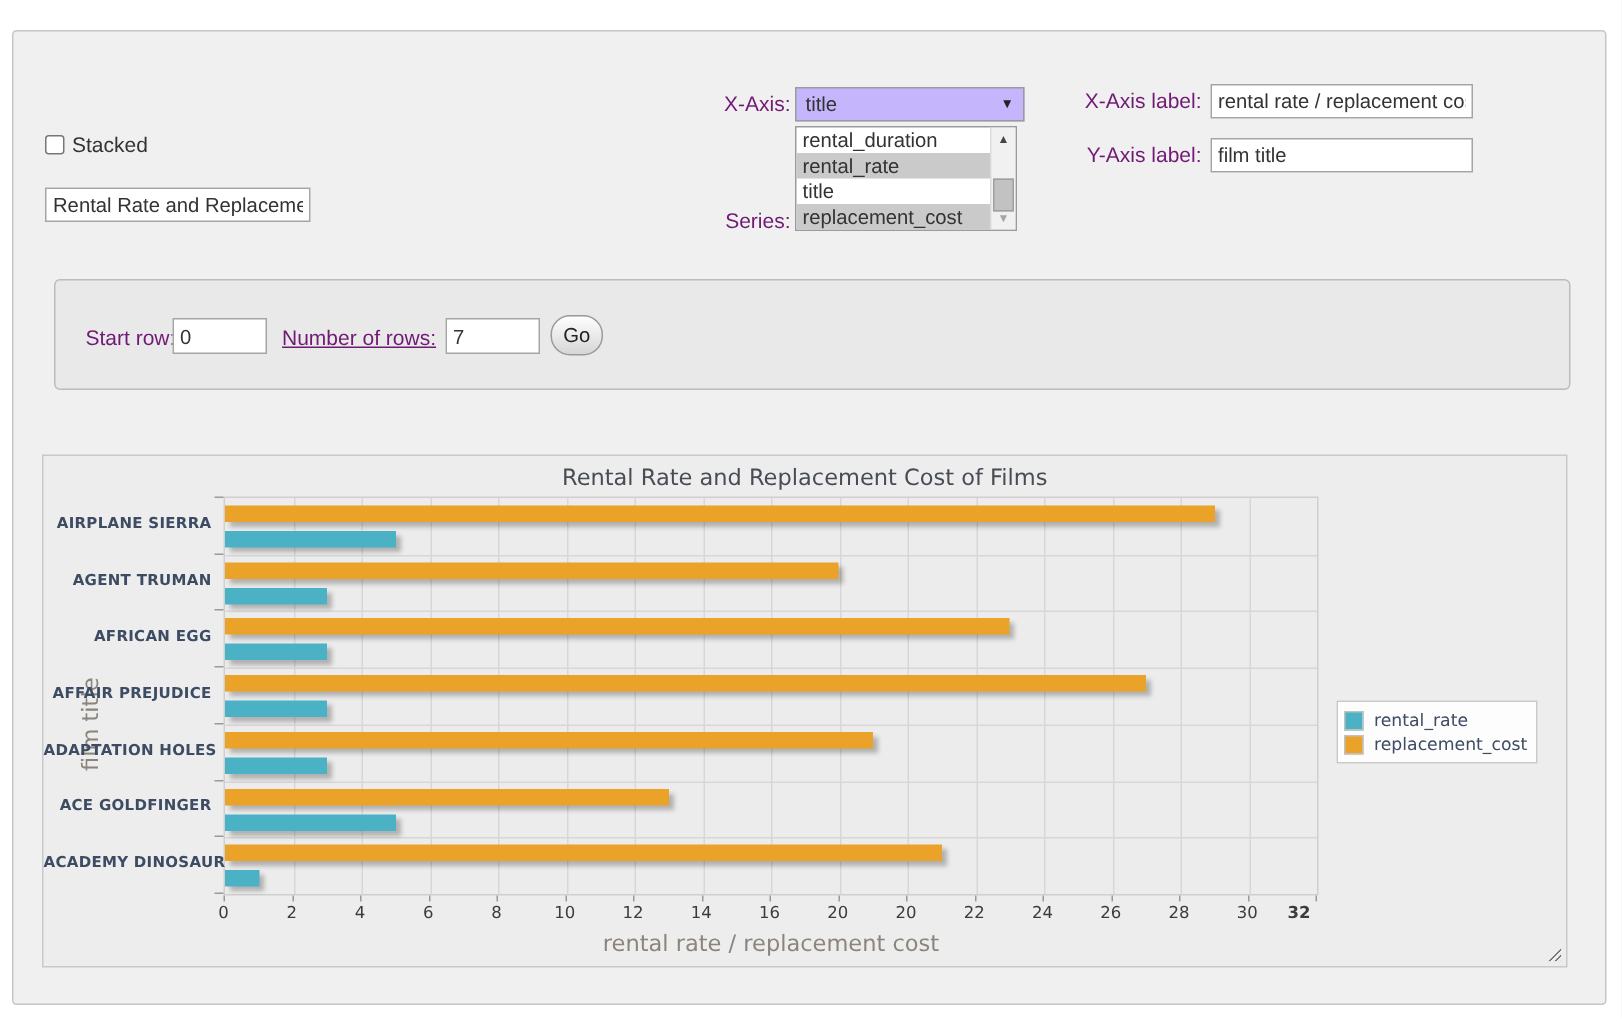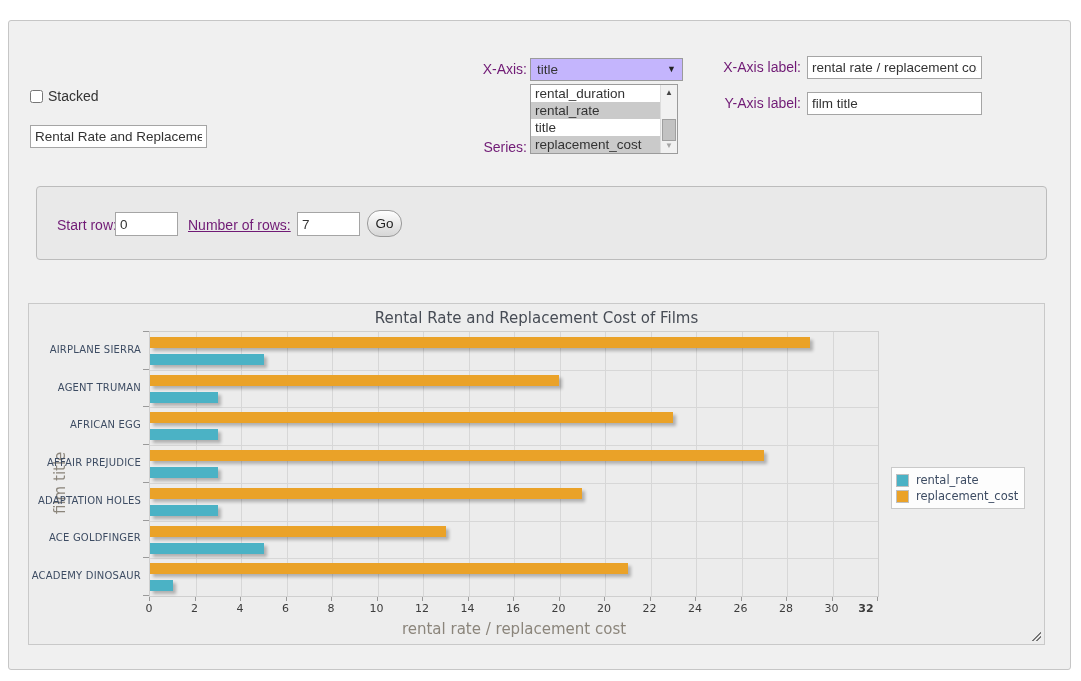--- a/index.html
+++ b/index.html
@@ -57,21 +57,21 @@
     background:#ededed; border:1px solid #c9c9c9; font-family:"DejaVu Sans",sans-serif;
   }
   .chart-title { position:absolute; top:5px; left:0; right:0; text-align:center;
     font-size:15px; color:#474c55; }
   .plot-area { position:absolute; left:120px; top:27px; width:730px; height:266px;
     background:#ececec; border:1px solid #cfcfcf; }
   .vgrid { position:absolute; top:0; bottom:0; width:1px; background:#d7d7d7; }
   .hgrid { position:absolute; left:0; right:0; height:1px; background:#d7d7d7; }
   .bar { position:absolute; left:0; height:11px; box-shadow:3px 3px 3px rgba(0,0,0,0.25); }
   .cat-label { position:absolute; left:0; width:112px; text-align:right; font-size:10px;
-    font-weight:normal; color:#3d4c63; letter-spacing:0.2px; white-space:nowrap; }
+    font-weight:bold; color:#3d4c63; letter-spacing:0.2px; white-space:nowrap; }
   .ytick { position:absolute; width:6px; height:1px; background:#9a9a9a; left:114px; }
   .xtick { position:absolute; width:1px; height:4px; background:#9a9a9a; }
   .xtick-label { position:absolute; width:30px; text-align:center; font-size:11px; color:#3c3c3c; top:298px; }
   .x-axis-title { position:absolute; left:120px; width:730px; top:316px; text-align:center;
     font-size:15px; color:#8b857b; }
   .y-axis-title { position:absolute; left:22px; top:80px; height:130px; display:flex; align-items:center;
     writing-mode:vertical-rl; transform:rotate(180deg); font-size:15px; color:#8b857b; }
   .chart-legend { position:absolute; left:862px; top:163px; background:#fdfdfd;
     border:1px solid #c9c9c9; padding:3px 6px 3px 4px; }
   .legend-row { display:flex; align-items:center; gap:7px; margin:2px 0; }

